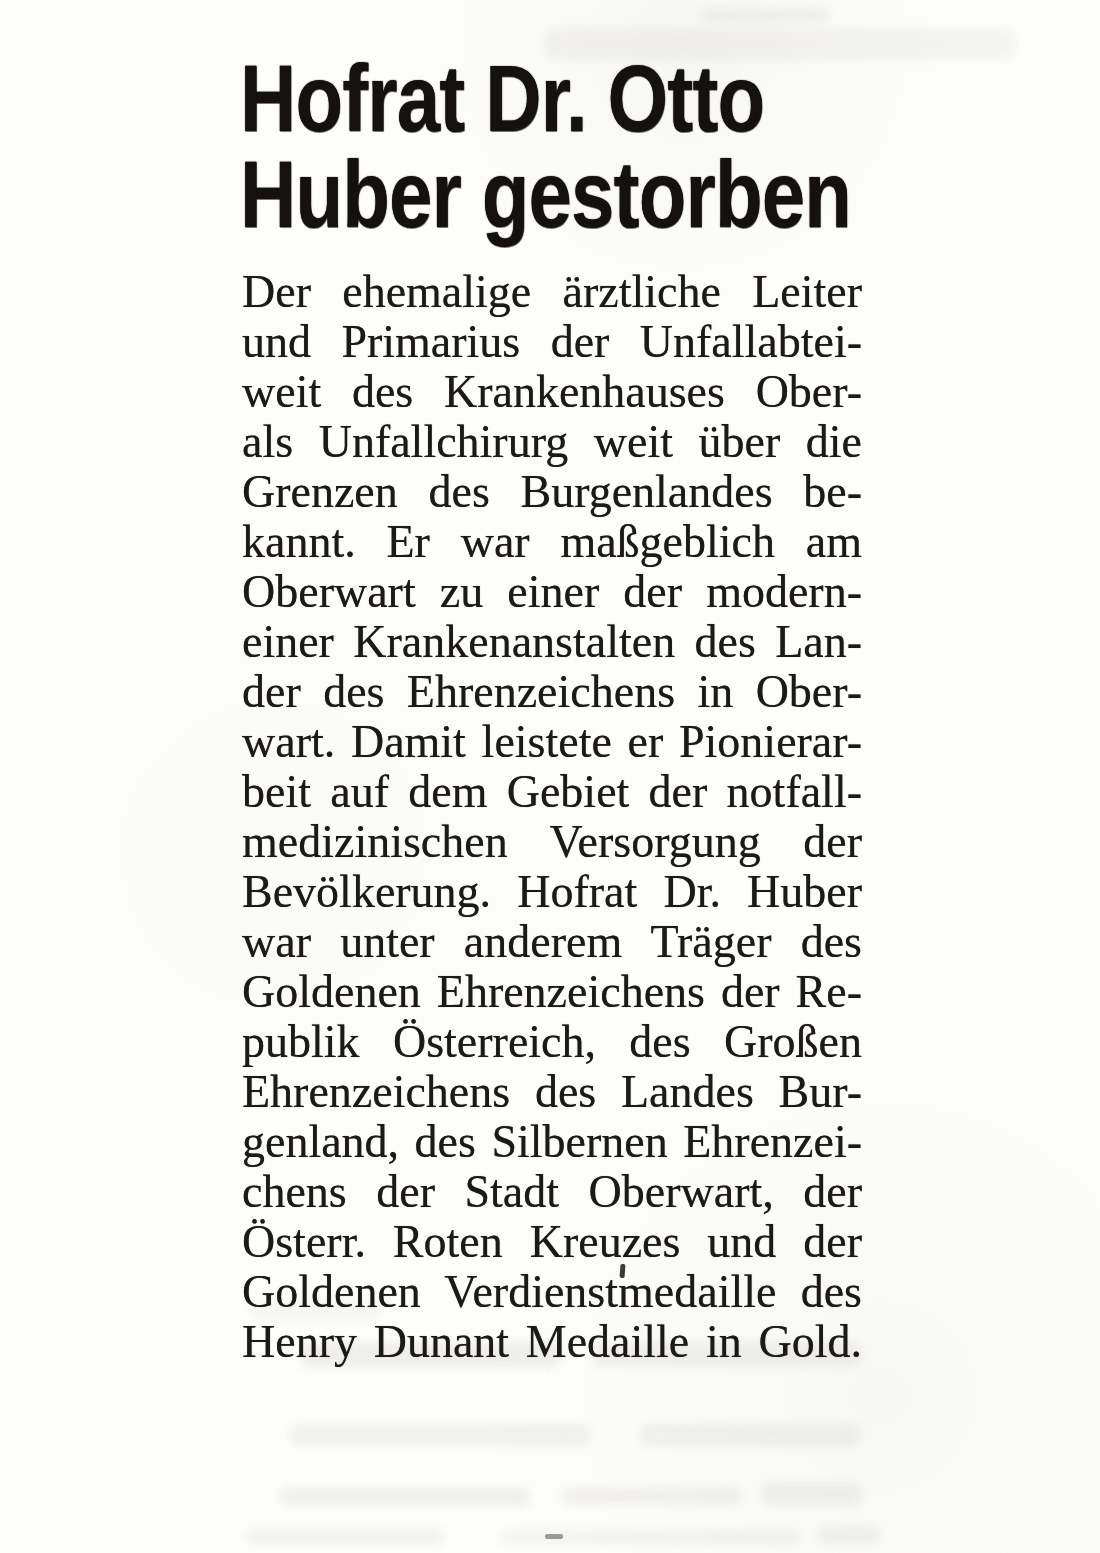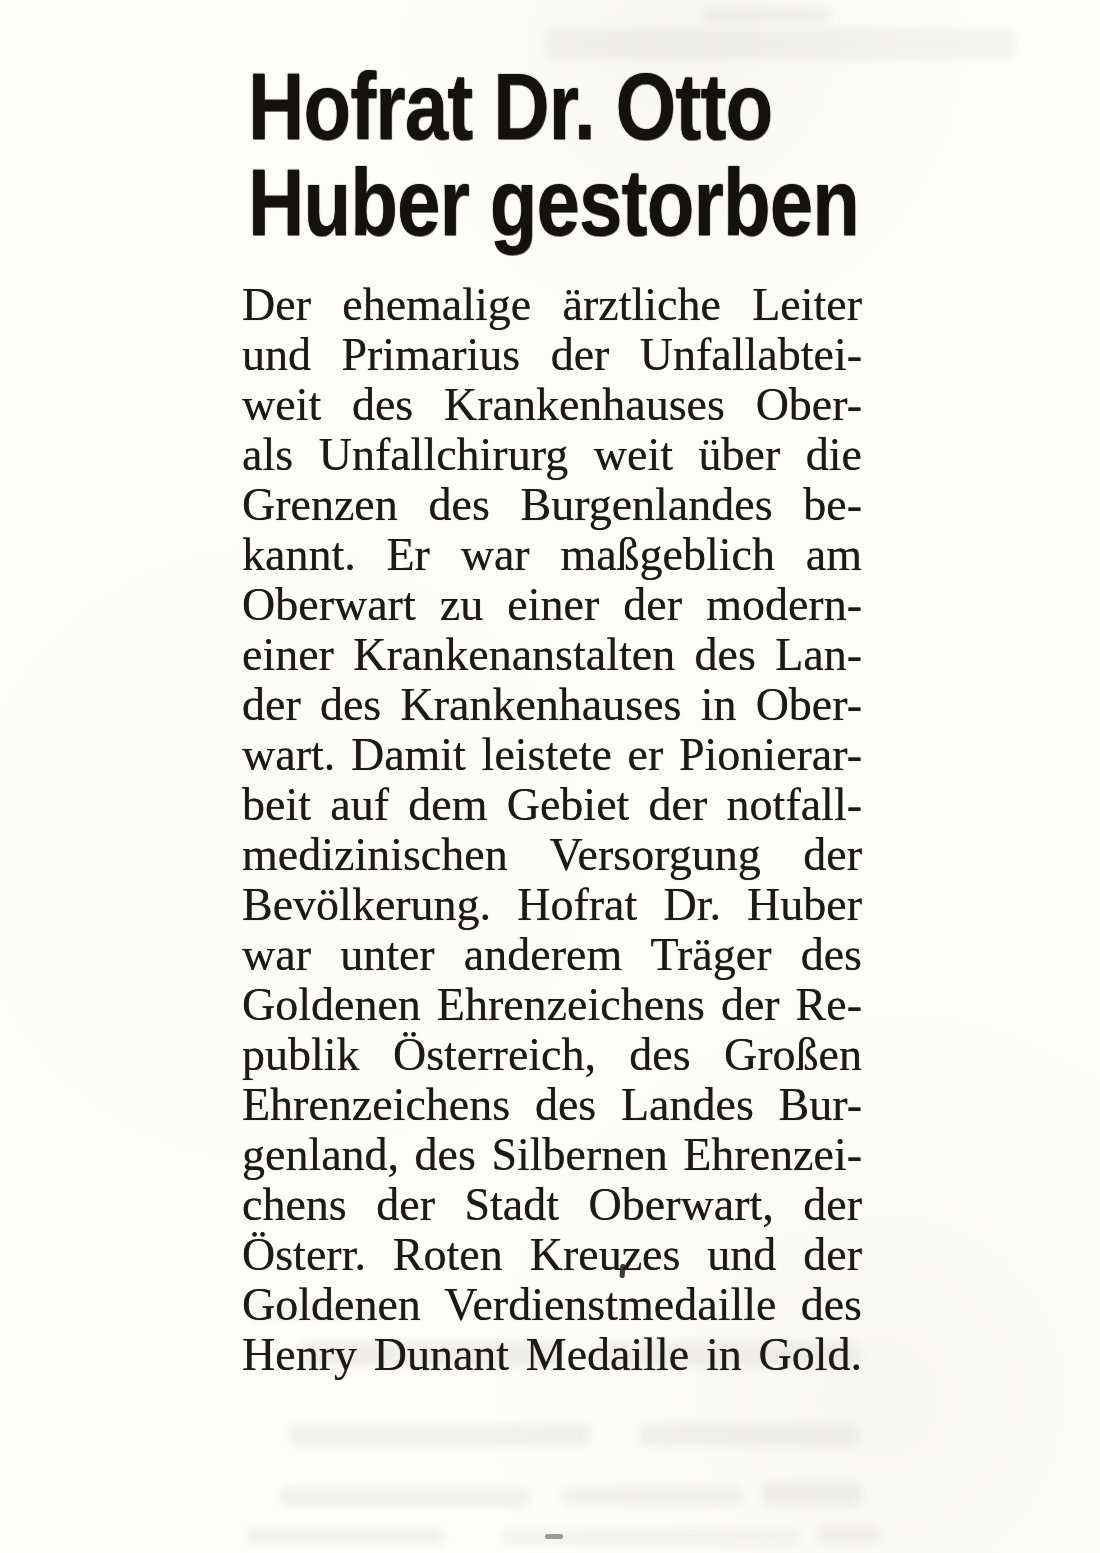--- a/index.html
+++ b/index.html
@@ -13,34 +13,34 @@
   
   .page::before{
     content:"";position:absolute;inset:0;pointer-events:none;
     background-image:
       radial-gradient(circle at 62% 3%, rgba(60,55,50,.035), transparent 18%),
       radial-gradient(circle at 25% 55%, rgba(60,55,50,.015), transparent 30%),
       radial-gradient(circle at 80% 90%, rgba(60,55,50,.03), transparent 25%);
   }
 
   .headline{
-    position:absolute;left:240px;top:50px;margin:8px;
+    position:absolute;left:240px;top:50px;margin:0;
     color:var(--headline-ink,#141110);
     font-family:"Liberation Sans", sans-serif;
     font-weight:700;
     font-size:95px;line-height:96px;letter-spacing:-1px;
   }
   .headline .hl{
     display:block;white-space:nowrap;
     transform:scaleX(.82);transform-origin:0 50%;
     text-shadow:0 0 1.3px rgba(15,13,11,.9), 0.5px 0.5px 0 rgba(15,13,11,.5);
   }
 
   .body-col{
-    position:absolute;left:242px;top:280px;width:620px;
+    position:absolute;left:242px;top:267px;width:620px;
     color:var(--ink,#1b1a18);
     font-size:46px;line-height:50px;
     text-shadow:0 0 0.7px rgba(27,26,24,.75);
   }
   .bl{
     height:50px;
     text-align:justify;
     text-align-last:justify;
     -moz-text-align-last:justify;
   }
@@ -99,21 +99,21 @@
 
   <div class="body-col">
     <div class="bl">Der ehemalige ärztliche Leiter</div>
     <div class="bl">und Primarius der Unfallabtei-</div>
     <div class="bl">weit des Krankenhauses Ober-</div>
     <div class="bl">als Unfallchirurg weit über die</div>
     <div class="bl">Grenzen des Burgenlandes be-</div>
     <div class="bl">kannt. Er war maßgeblich am</div>
     <div class="bl">Oberwart zu einer der modern-</div>
     <div class="bl">einer Krankenanstalten des Lan-</div>
-    <div class="bl">der des Krankenhauses in Ober-</div>
+    <div class="bl">der des Ehrenzeichens in Ober-</div>
     <div class="bl">wart. Damit leistete er Pionierar-</div>
     <div class="bl">beit auf dem Gebiet der notfall-</div>
     <div class="bl">medizinischen Versorgung der</div>
     <div class="bl">Bevölkerung. Hofrat Dr. Huber</div>
     <div class="bl">war unter anderem Träger des</div>
     <div class="bl">Goldenen Ehrenzeichens der Re-</div>
     <div class="bl">publik Österreich, des Großen</div>
     <div class="bl">Ehrenzeichens des Landes Bur-</div>
     <div class="bl">genland, des Silbernen Ehrenzei-</div>
     <div class="bl">chens der Stadt Oberwart, der</div>

